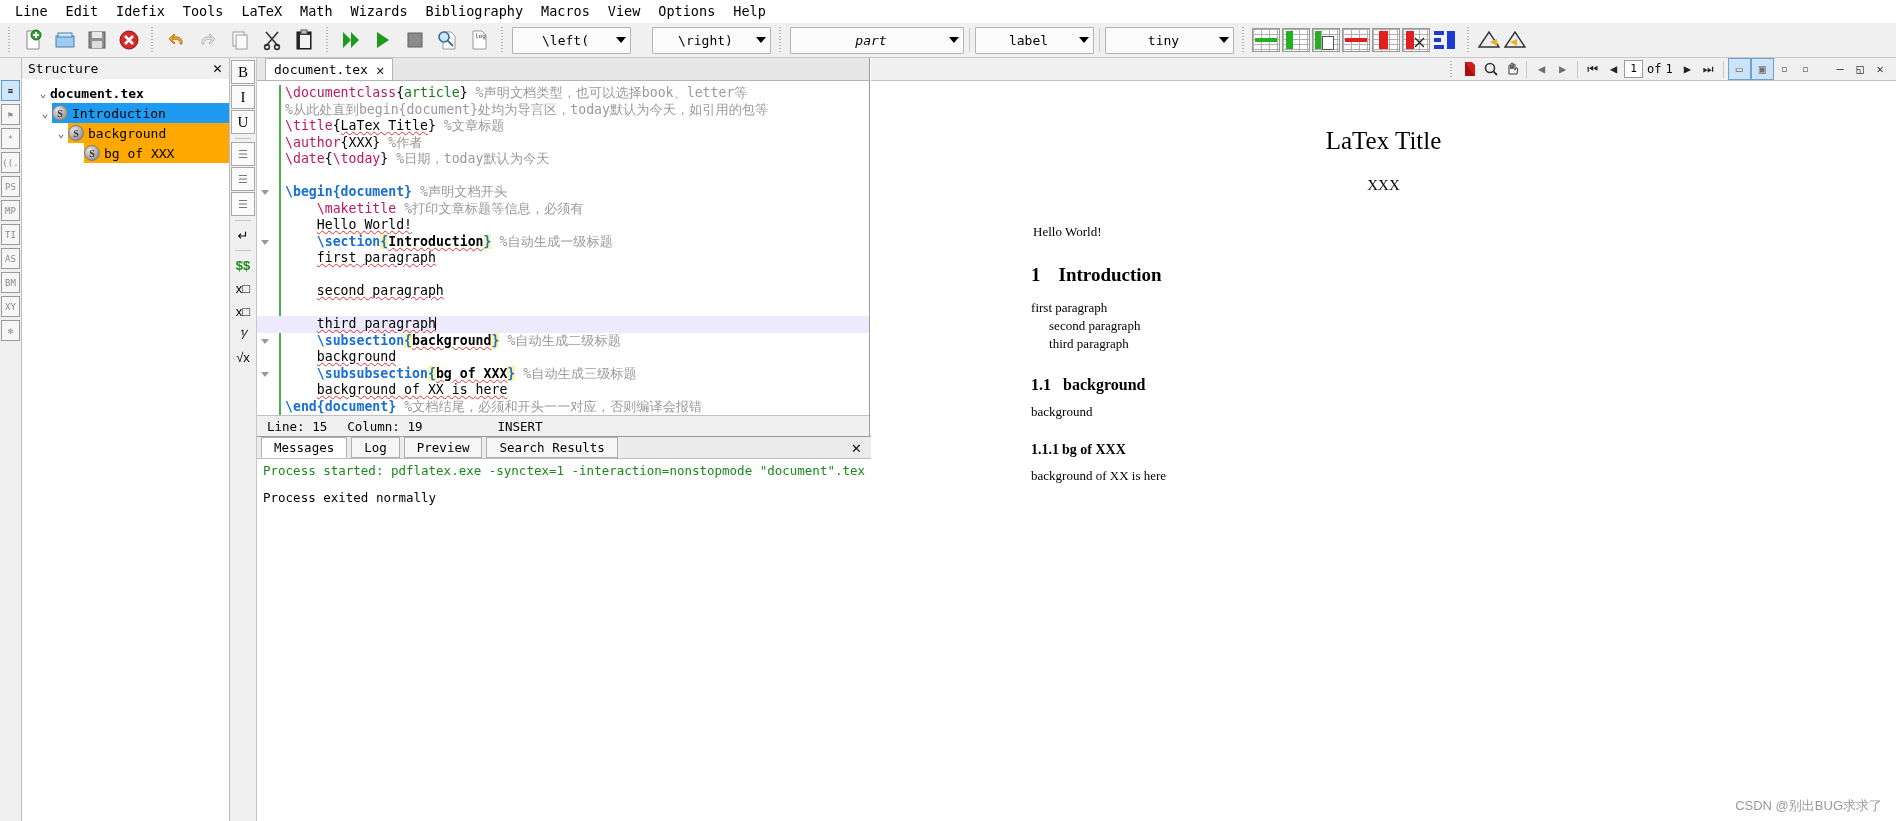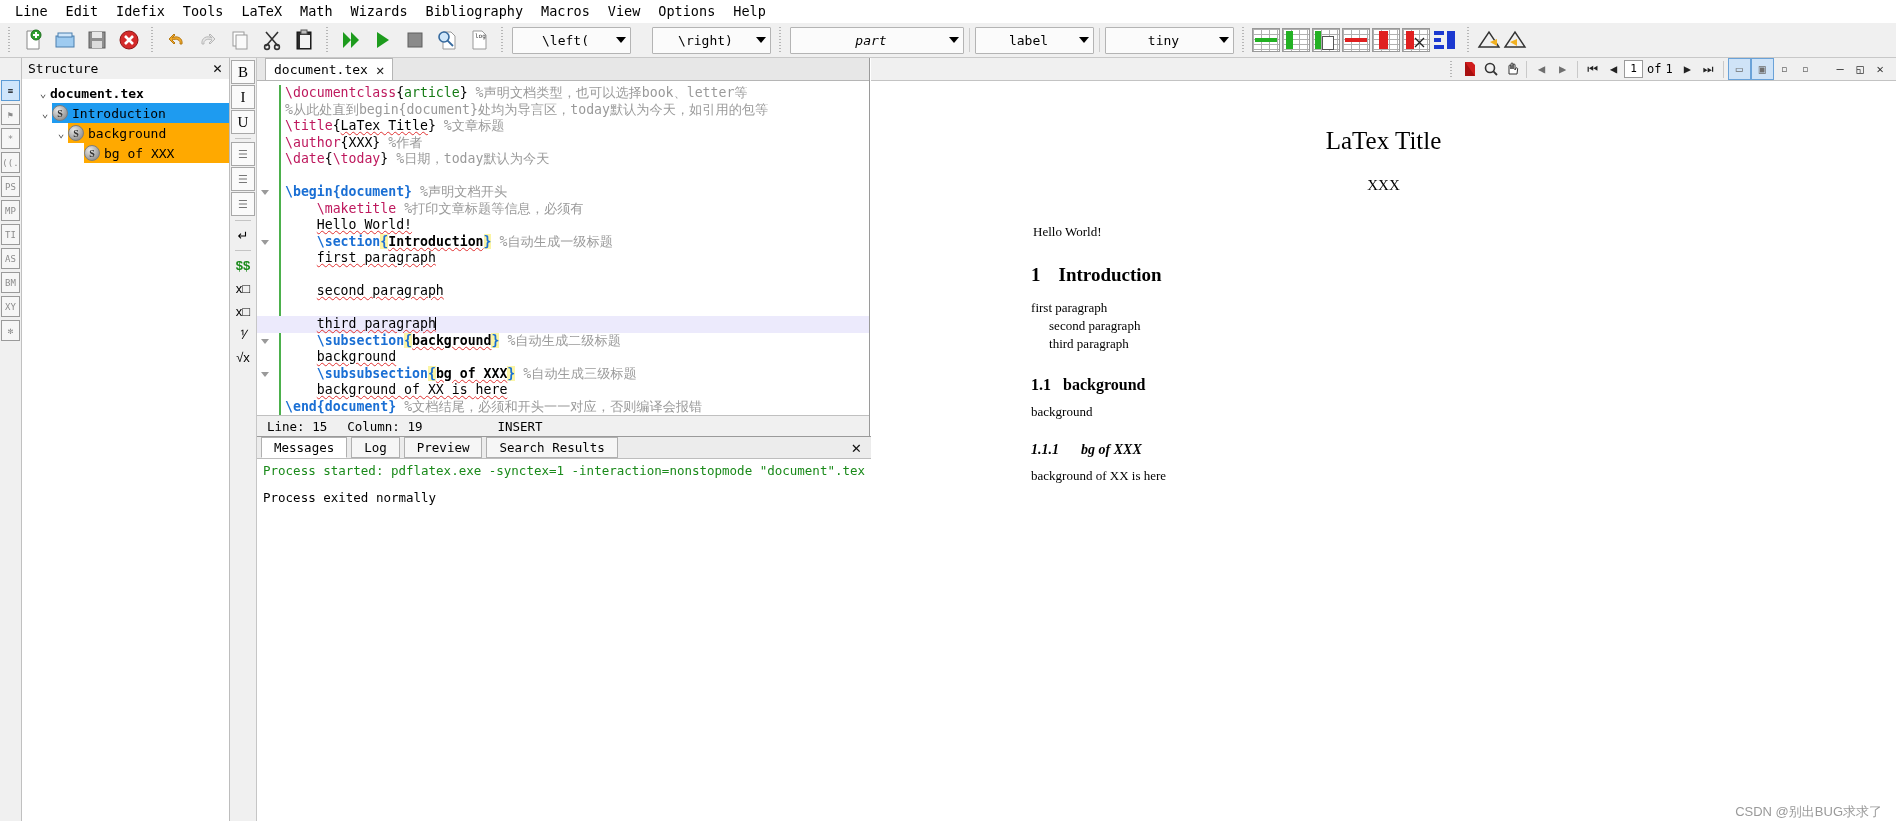--- a/index.html
+++ b/index.html
@@ -160,24 +160,24 @@
     background-size:2px 3px;background-repeat:repeat-y;background-position:2px 0;}
   .pdfpage{flex:1;background:#ffffff;position:relative;overflow:hidden;
     font-family:"Liberation Serif",serif;color:#000;}
   .doc{padding:0 160px;}
   .doc .dtitle{text-align:center;font-size:25px;margin-top:46px;}
   .doc .dauth{text-align:center;font-size:15px;margin-top:22px;}
   .doc .ddate{text-align:center;font-size:15px;margin-top:20px;}
   .doc .dpar{font-size:13px;margin-top:30px;}
   .doc .h1{font-size:19px;font-weight:bold;margin-top:24px;display:flex;gap:18px;}
   .doc .h2{font-size:16px;font-weight:bold;margin-top:24px;display:flex;gap:12px;}
-  .doc .h3{font-size:14px;font-weight:bold;margin-top:22px;display:flex;gap:22px;font-style:italic;}
+  .doc .h3{font-size:14px;font-weight:bold;margin-top:22px;display:flex;gap:3px;}
   .doc .body{font-size:13px;margin-top:10px;}
   .doc .ind1{margin-left:18px;}
-  .watermark{position:absolute;right:14px;bottom:2px;color:#9a9a9a;font-size:13px;
+  .watermark{position:absolute;right:14px;bottom:8px;color:#9a9a9a;font-size:13px;
     font-family:"Liberation Sans",sans-serif;}
 
   
   .wctrl{margin-left:auto;display:flex;align-items:center;gap:2px;padding-right:4px;}
   .wcb{width:18px;height:16px;display:flex;align-items:center;justify-content:center;
     color:#333;font-size:12px;}
 </style>
 </head>
 <body>
 

